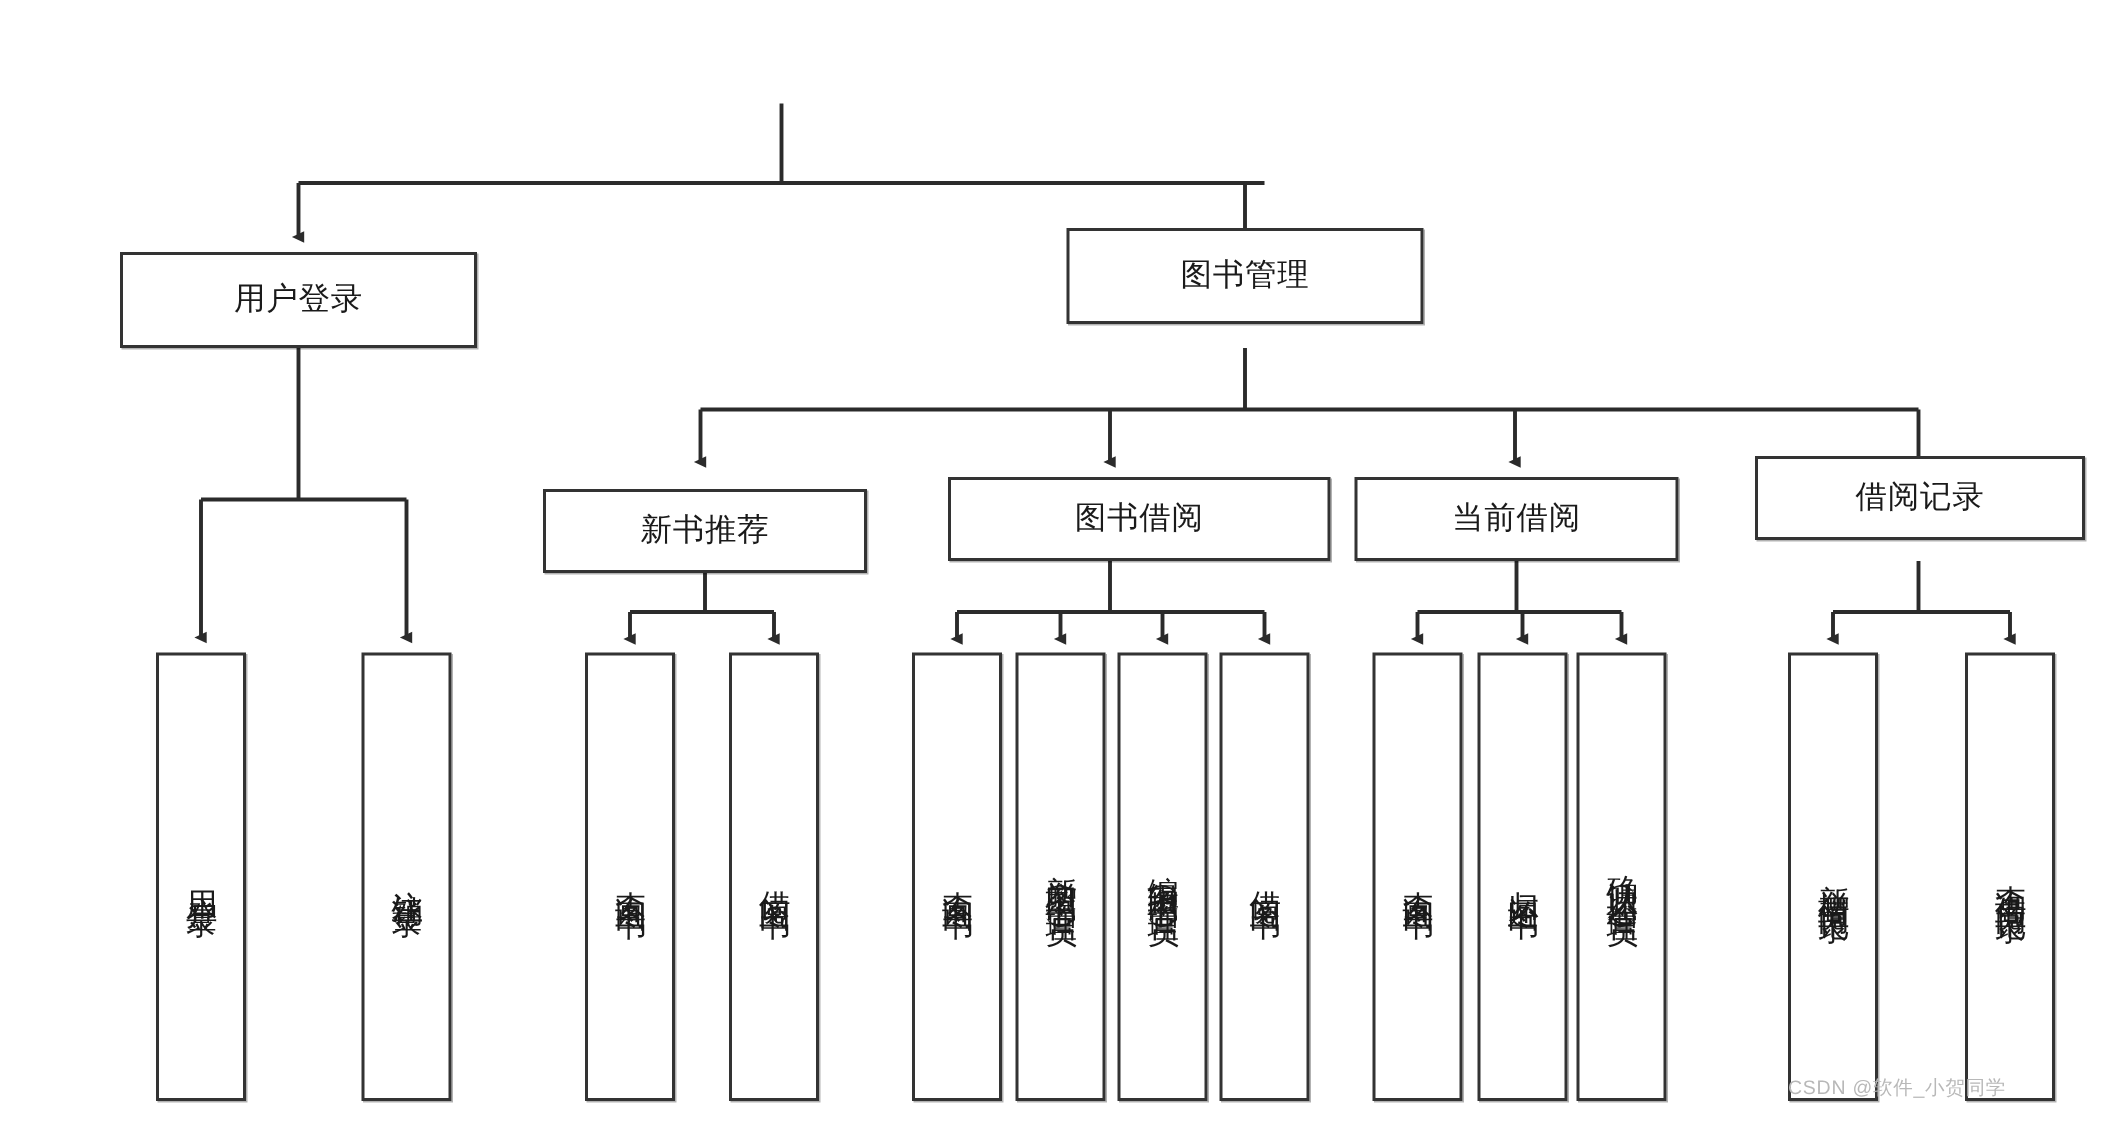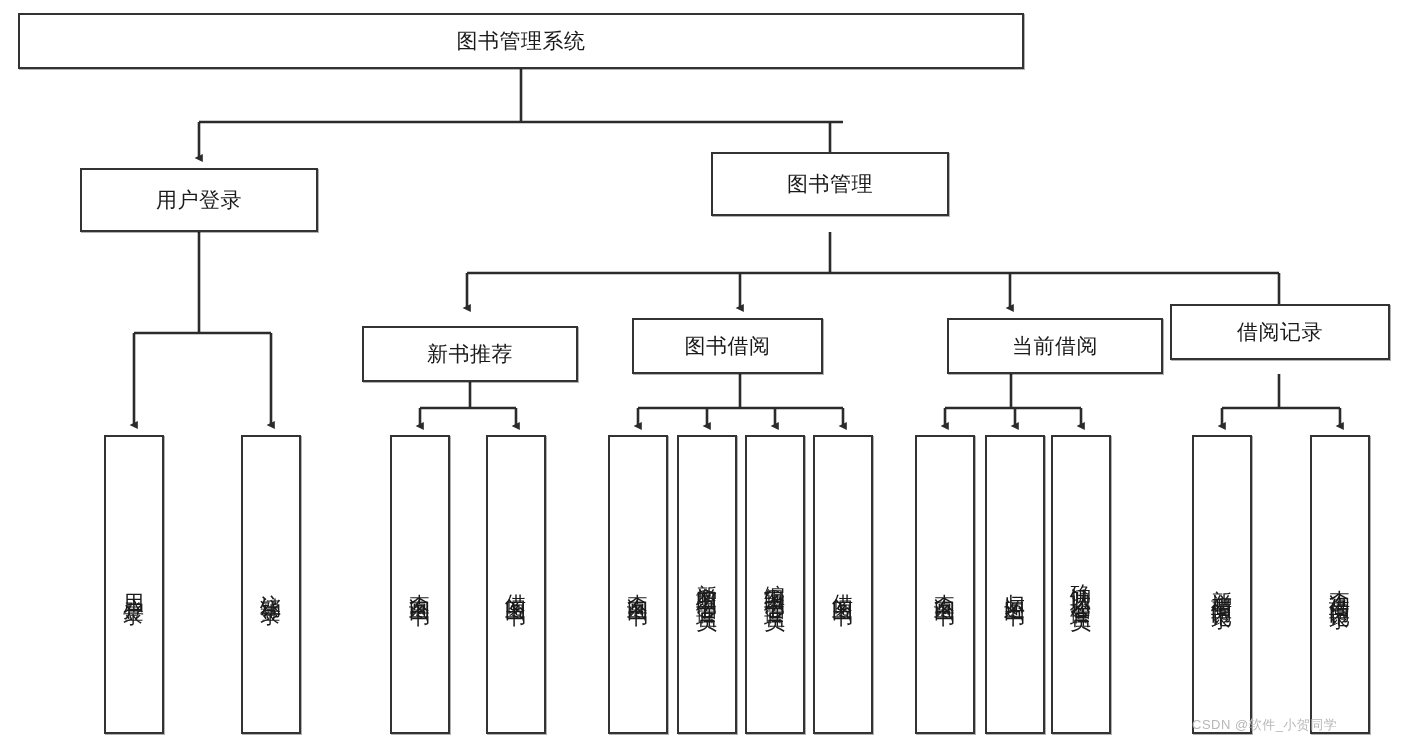--- a/index.html
+++ b/index.html
@@ -125,38 +125,35 @@
     </g>
 
     <g stroke="#2b2b2b" stroke-width="2.6" fill="none">
       <path d="M1279,374 L1279,408"></path>
       <path d="M1222,408 L1340,408"></path>
       <path d="M1222,408 L1222,426" marker-end="url(#arrowhead)"></path>
       <path d="M1340,408 L1340,426" marker-end="url(#arrowhead)"></path>
     </g>
   </svg>
 
-  <div class="node-box" style="left:18px; top:13px; width:1006px; height:56px;">
-    <span class="node-label">图书管理系统</span>
-  </div>
 
   <div class="node-box" style="left:80px; top:168px; width:238px; height:64px;">
     <span class="node-label">用户登录</span>
   </div>
   <div class="node-box" style="left:711px; top:152px; width:238px; height:64px;">
     <span class="node-label">图书管理</span>
   </div>
 
   <div class="node-box" style="left:362px; top:326px; width:216px; height:56px;">
     <span class="node-label">新书推荐</span>
   </div>
-  <div class="node-box" style="left:632px; top:318px; width:191px; height:56px;">
+  <div class="node-box" style="left:632px; top:318px; width:255px; height:56px;">
     <span class="node-label">图书借阅</span>
   </div>
-  <div class="node-box" style="left:903px; top:318px; width:216px; height:56px;margin-left:44px;">
+  <div class="node-box" style="left:903px; top:318px; width:216px; height:56px;">
     <span class="node-label">当前借阅</span>
   </div>
   <div class="node-box" style="left:1170px; top:304px; width:220px; height:56px;">
     <span class="node-label">借阅记录</span>
   </div>
 
   <div class="node-box vertical" style="left:104px; top:435px; width:60px; height:299px;">
     <span class="node-label">用户登录</span>
   </div>
   <div class="node-box vertical" style="left:241px; top:435px; width:60px; height:299px;">

